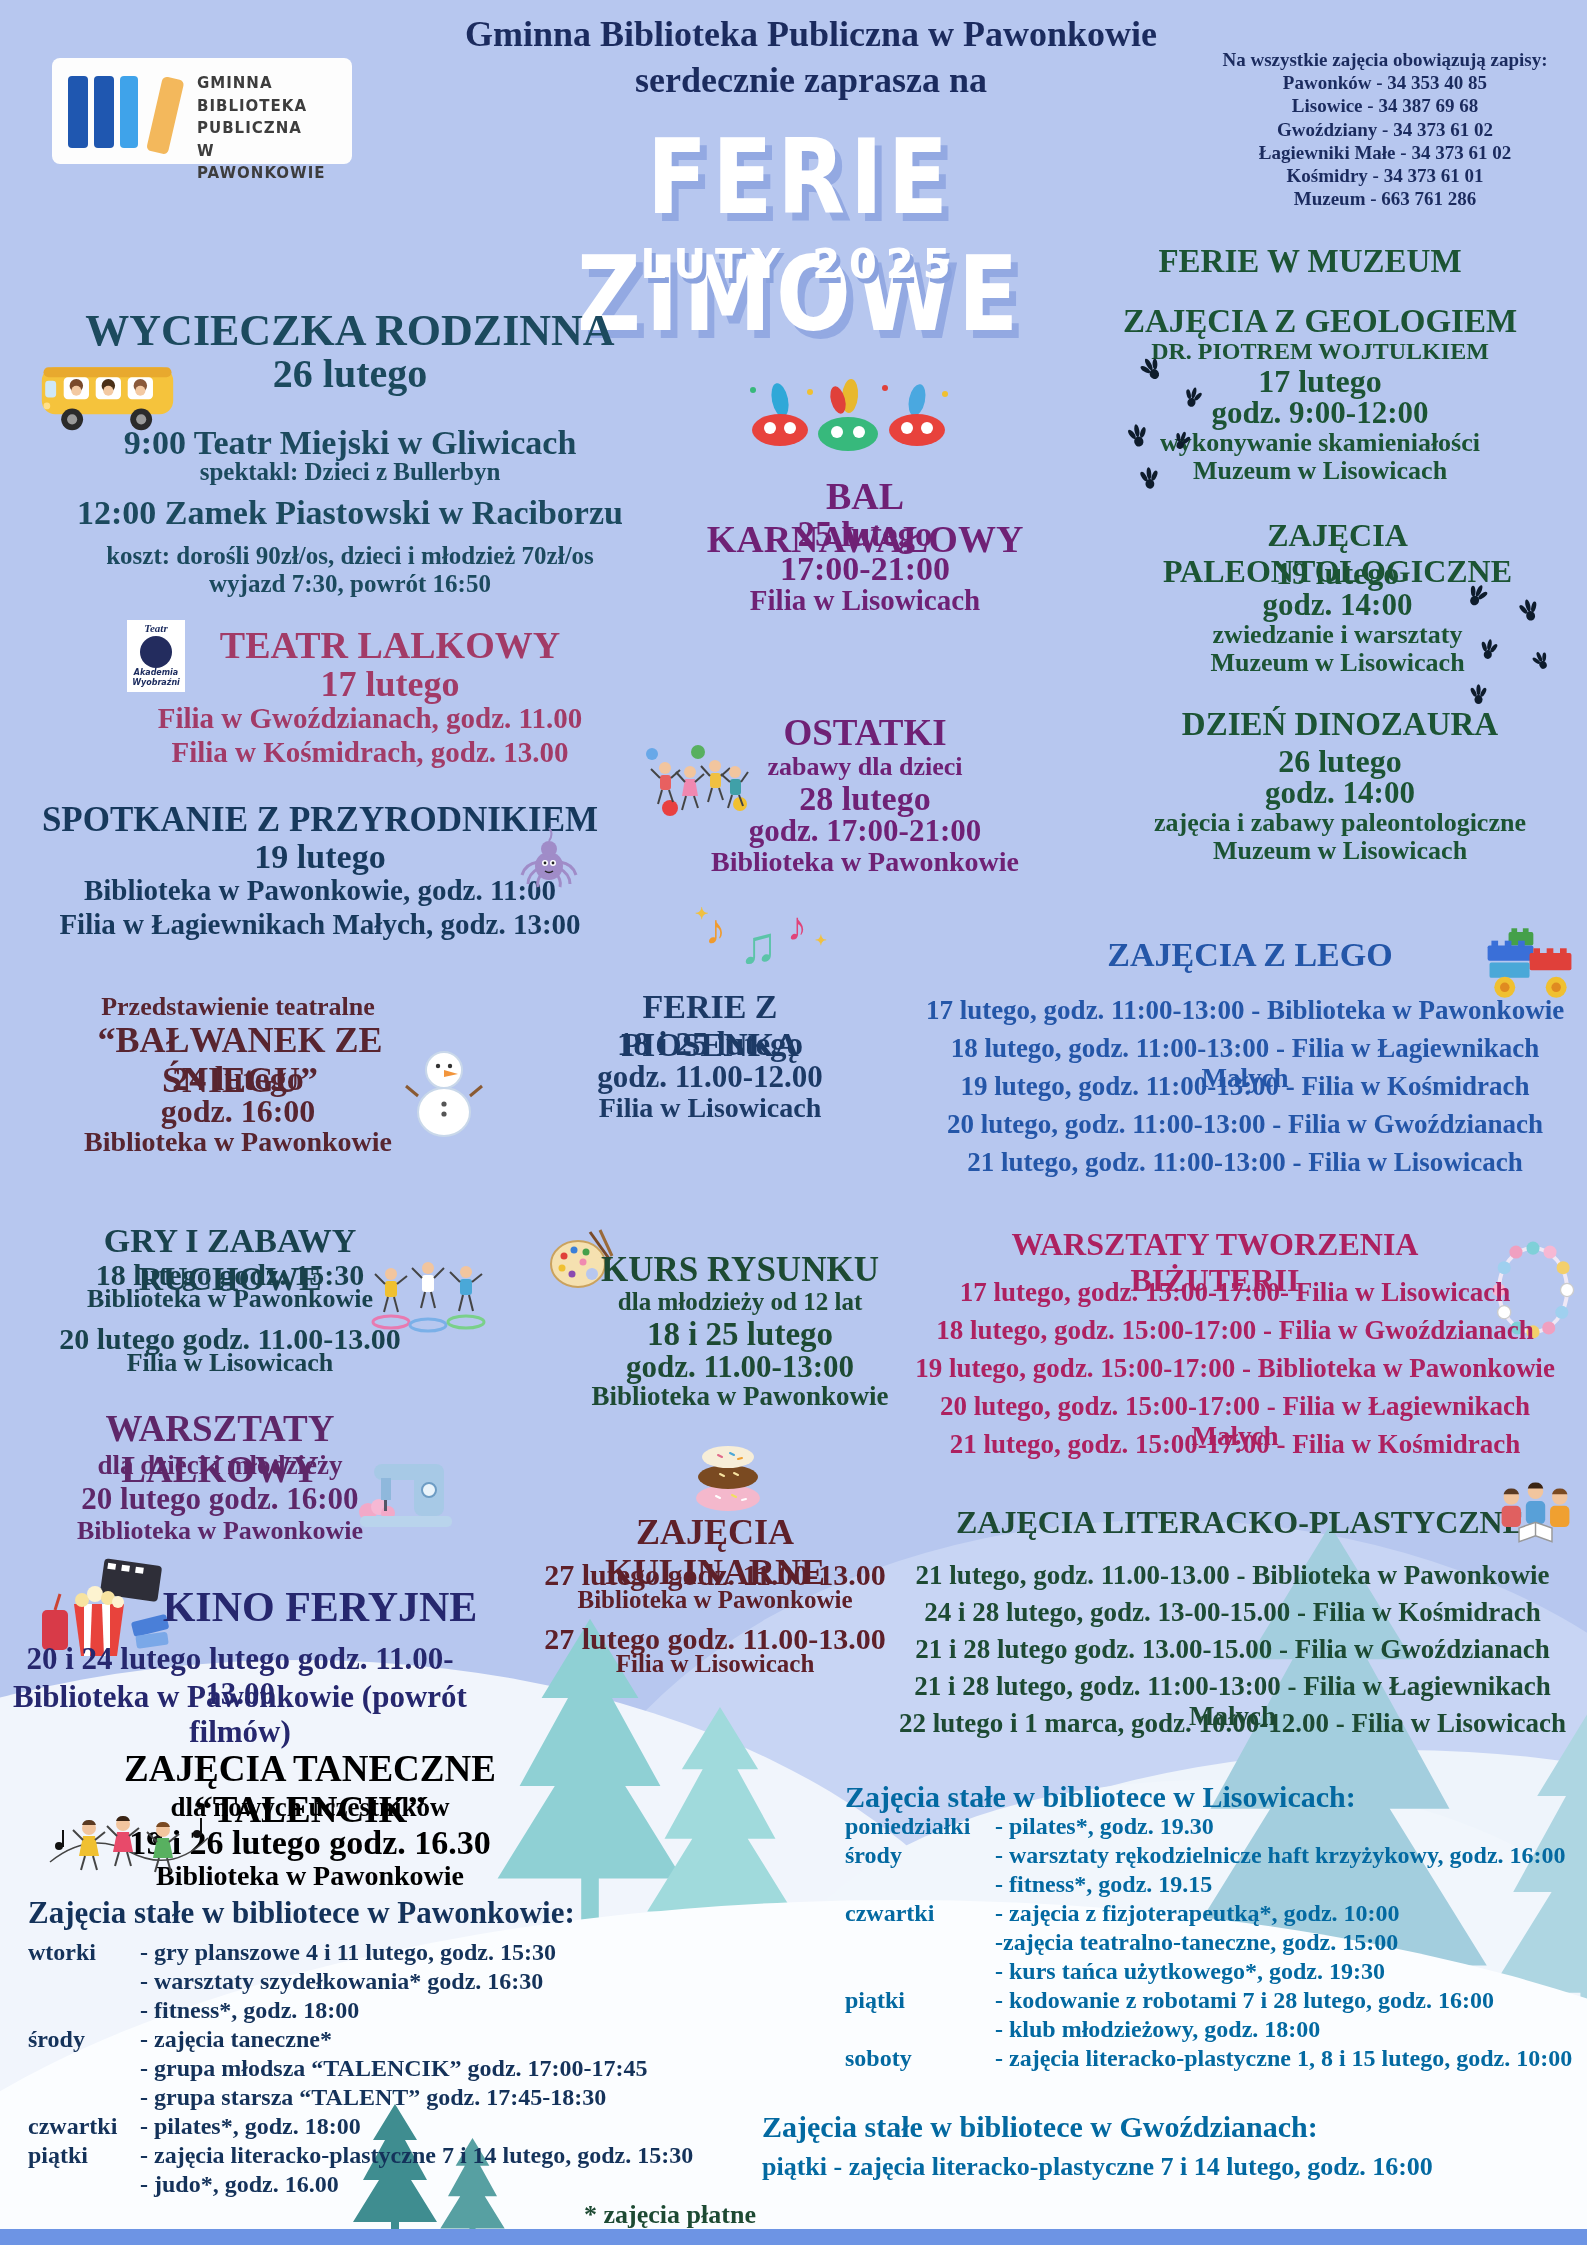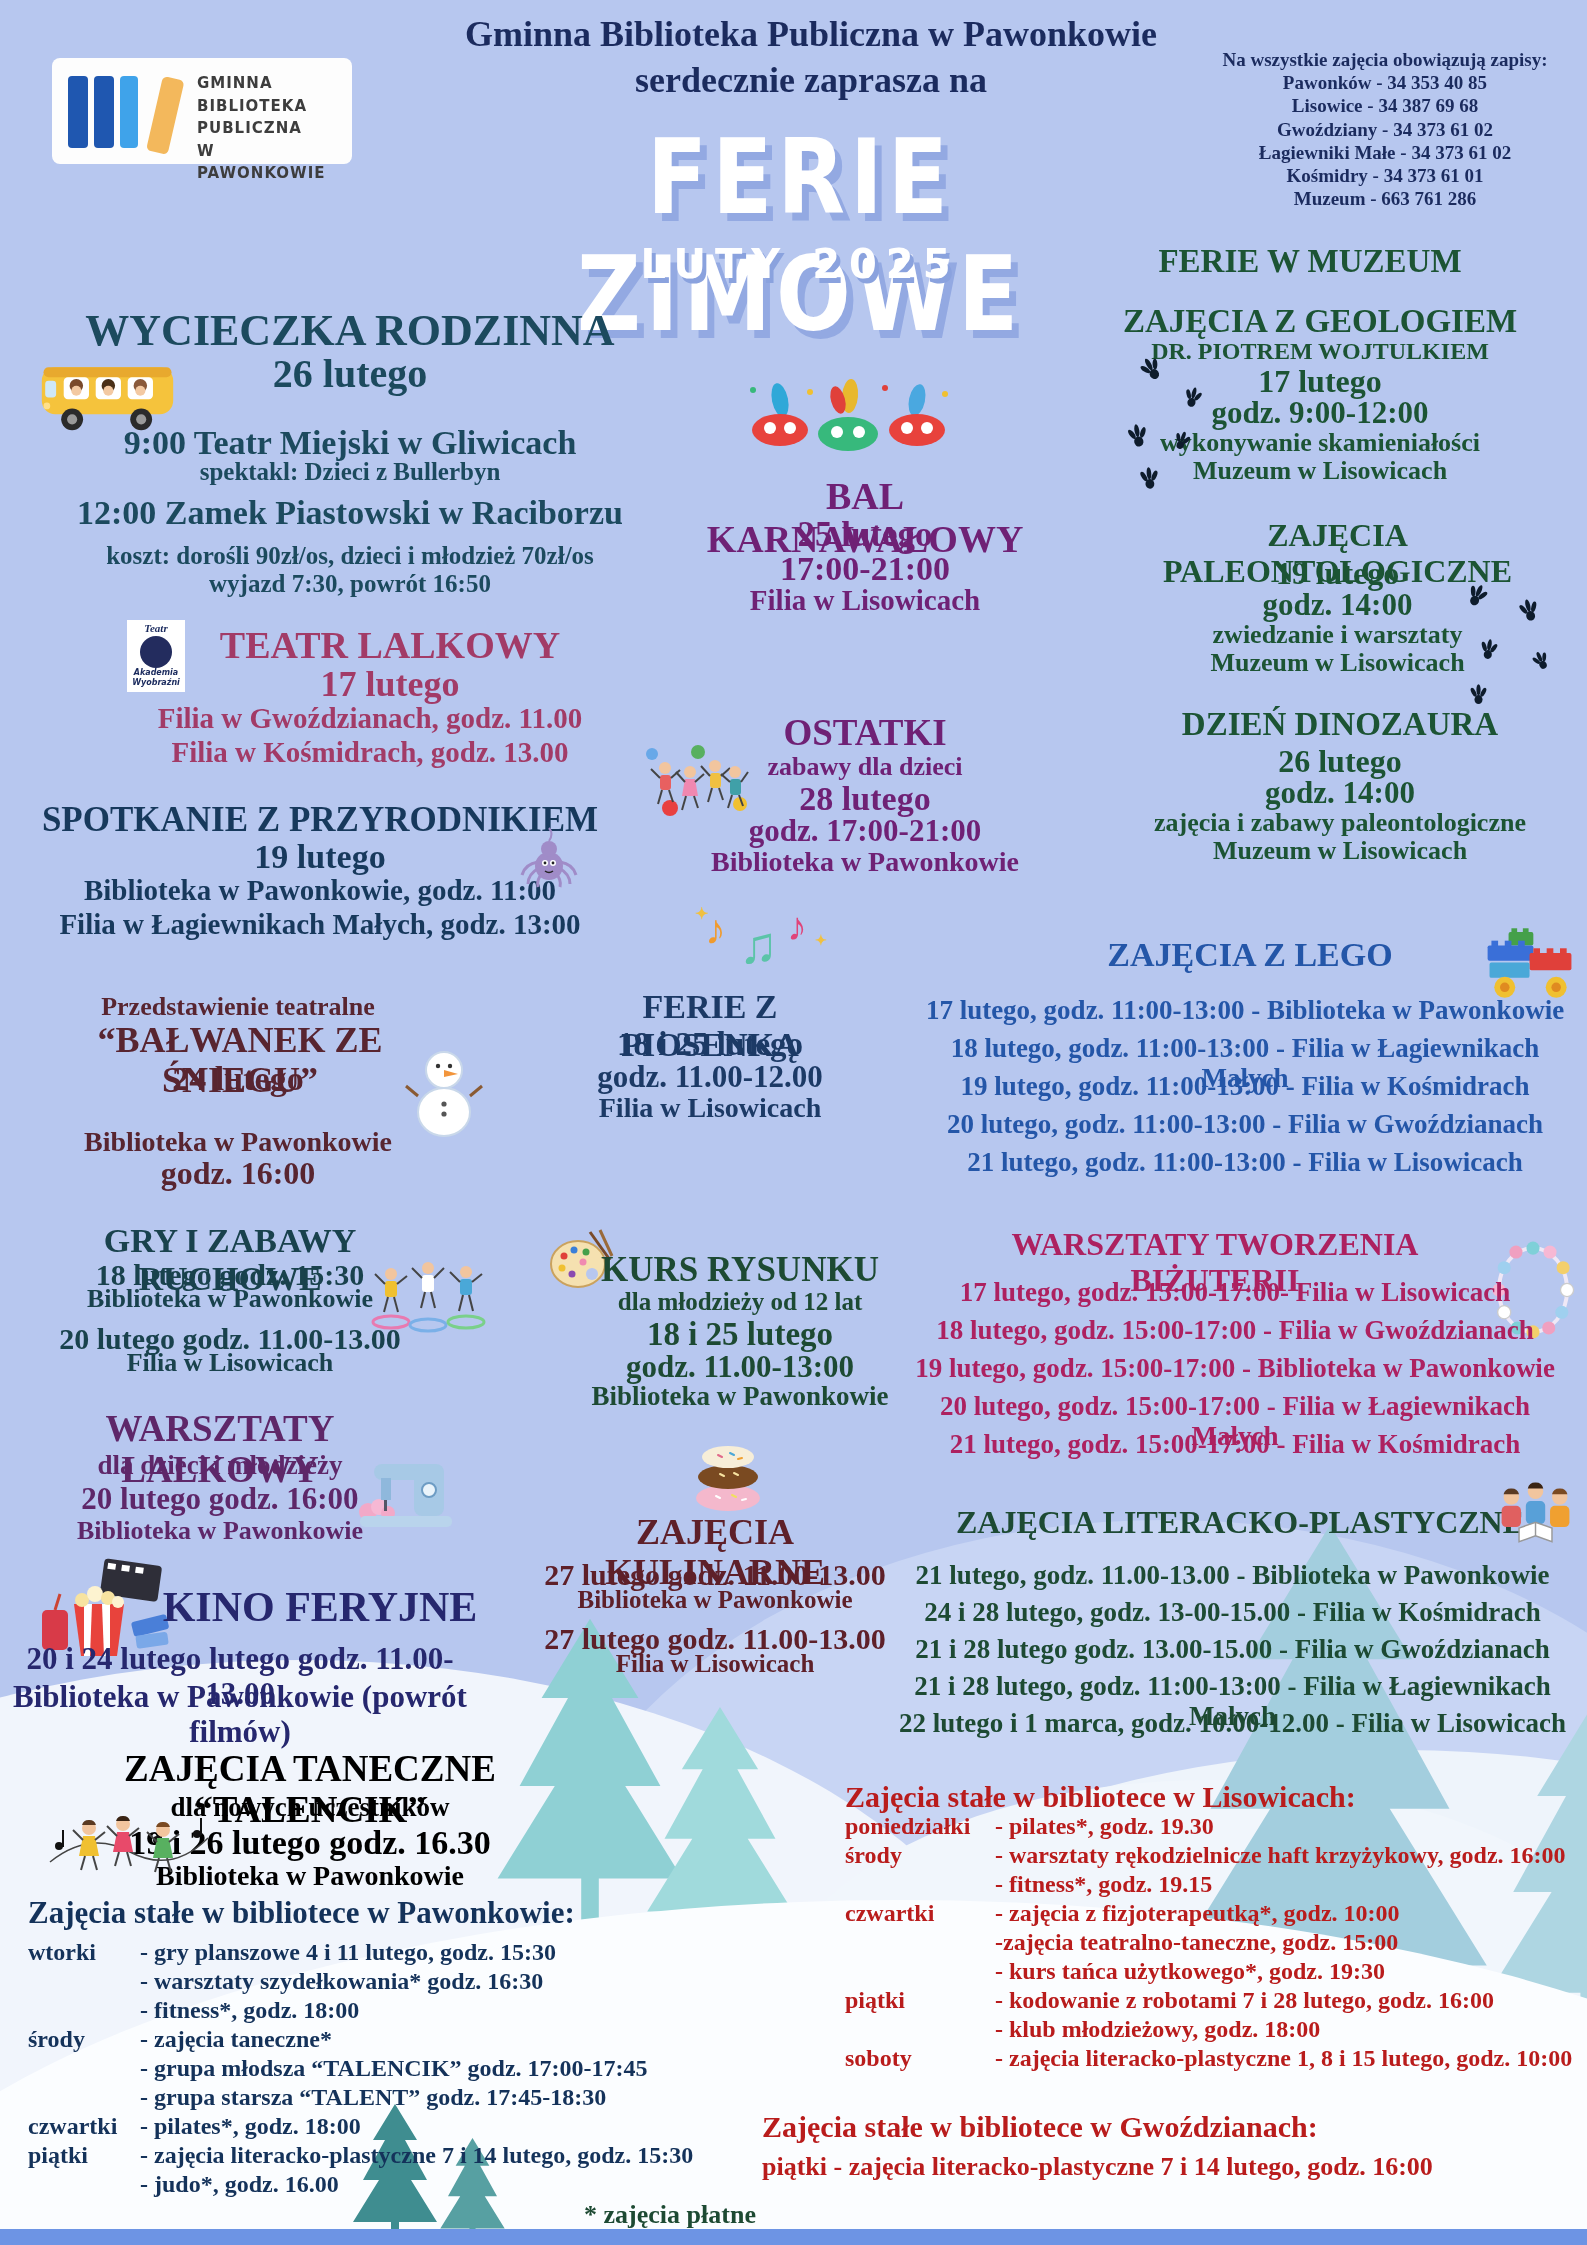--- a/index.html
+++ b/index.html
@@ -6,21 +6,21 @@
   #poster{position:relative;width:1587px;height:2245px;background:#b7c7ef;overflow:hidden;
           font-family:"Liberation Serif","DejaVu Serif",serif;font-weight:700;}
   .abs{position:absolute;text-align:center;line-height:1.12;}
   .l{text-align:left;}
   .sans{font-family:"DejaVu Sans","Liberation Sans",sans-serif;}
   
   .c-navy{color:#1b2b5e}.c-wyc{color:#1c4a5e}.c-mag{color:#a23b67}.c-przy{color:#17395c}
   .c-mar{color:#582530}.c-gry{color:#19424d}.c-pur{color:#5e2769}.c-kino{color:#26276e}
   .c-tal{color:#000000}.c-staw{color:#14325a}.c-bal{color:#6f2175}.c-pio{color:#1c3a66}
   .c-rys{color:#1d4a33}.c-kul{color:#5e2029}.c-muz{color:#1c5434}.c-lego{color:#2456a8}
-  .c-biz{color:#ad2160}.c-lis{color:#b91c1c}
+  .c-biz{color:#ad2160}.c-lis{color:#0369a1}
   .shape{position:absolute;border-radius:50%;}
   .bigtitle{font-weight:800;color:#ffffff;text-shadow:7px 7px 0 #93a9e2;letter-spacing:5px;
             transform:scaleY(1.18);transform-origin:top center;}
   .schedule{position:absolute;display:grid;row-gap:1px;font-size:24px;line-height:28px;text-align:left;}
   .schedule div{white-space:nowrap;}
   .logo-box{position:absolute;background:#fdfdfd;border-radius:8px;}
   .tlogo{position:absolute;background:#ffffff;text-align:center;font-style:italic;}
   .strip{position:absolute;left:0;width:1587px;height:16px;background:#6d94e4;}
   svg{position:absolute;overflow:visible;}
   .fp{fill:#0e1c2c;}
@@ -146,21 +146,21 @@
     <circle cx="26" cy="37" r="3" fill="#fff"></circle>
       <circle cx="34" cy="37" r="3" fill="#fff"></circle>
     <circle cx="26" cy="37" r="1.4" fill="#222"></circle>
       <circle cx="34" cy="37" r="1.4" fill="#222"></circle>
     <path d="M26 45 q4 3 8 0" stroke="#222" stroke-width="1.5" fill="none"></path>
   </svg>
 
   <div class="abs c-mar" style="left:78px;top:992px;width:320px;font-size:26px;">Przedstawienie teatralne</div>
   <div class="abs c-mar" style="left:35px;top:1020px;width:410px;font-size:36px;">“BAŁWANEK ZE ŚNIEGU”</div>
   <div class="abs c-mar" style="left:78px;top:1060px;width:320px;font-size:34px;">24 lutego</div>
-  <div class="abs c-mar" style="left:78px;top:1156px;width:320px;font-size:32px;text-align:center;">godz. 16:00</div>
+  <div class="abs c-mar" style="left:78px;top:1094px;width:320px;font-size:32px;text-align:center;">godz. 16:00</div>
   <div class="abs c-mar" style="left:78px;top:1126px;width:320px;font-size:28px;">Biblioteka w Pawonkowie</div>
   <svg style="left:404px;top:1044px;" width="80" height="95" viewBox="0 0 80 95">
     <path d="M14 52 L2 42" stroke="#8a5a33" stroke-width="3"></path>
       <path d="M66 52 L78 42" stroke="#8a5a33" stroke-width="3"></path>
     <circle cx="40" cy="26" r="18" fill="#ffffff" stroke="#c9d8ea" stroke-width="2"></circle>
     <ellipse cx="40" cy="68" rx="26" ry="24" fill="#ffffff" stroke="#c9d8ea" stroke-width="2"></ellipse>
     <circle cx="34" cy="22" r="2.2" fill="#333"></circle>
       <circle cx="46" cy="22" r="2.2" fill="#333"></circle>
     <polygon points="40,26 54,30 40,33" fill="#f2953c"></polygon>
     <circle cx="40" cy="60" r="2.6" fill="#555"></circle>

